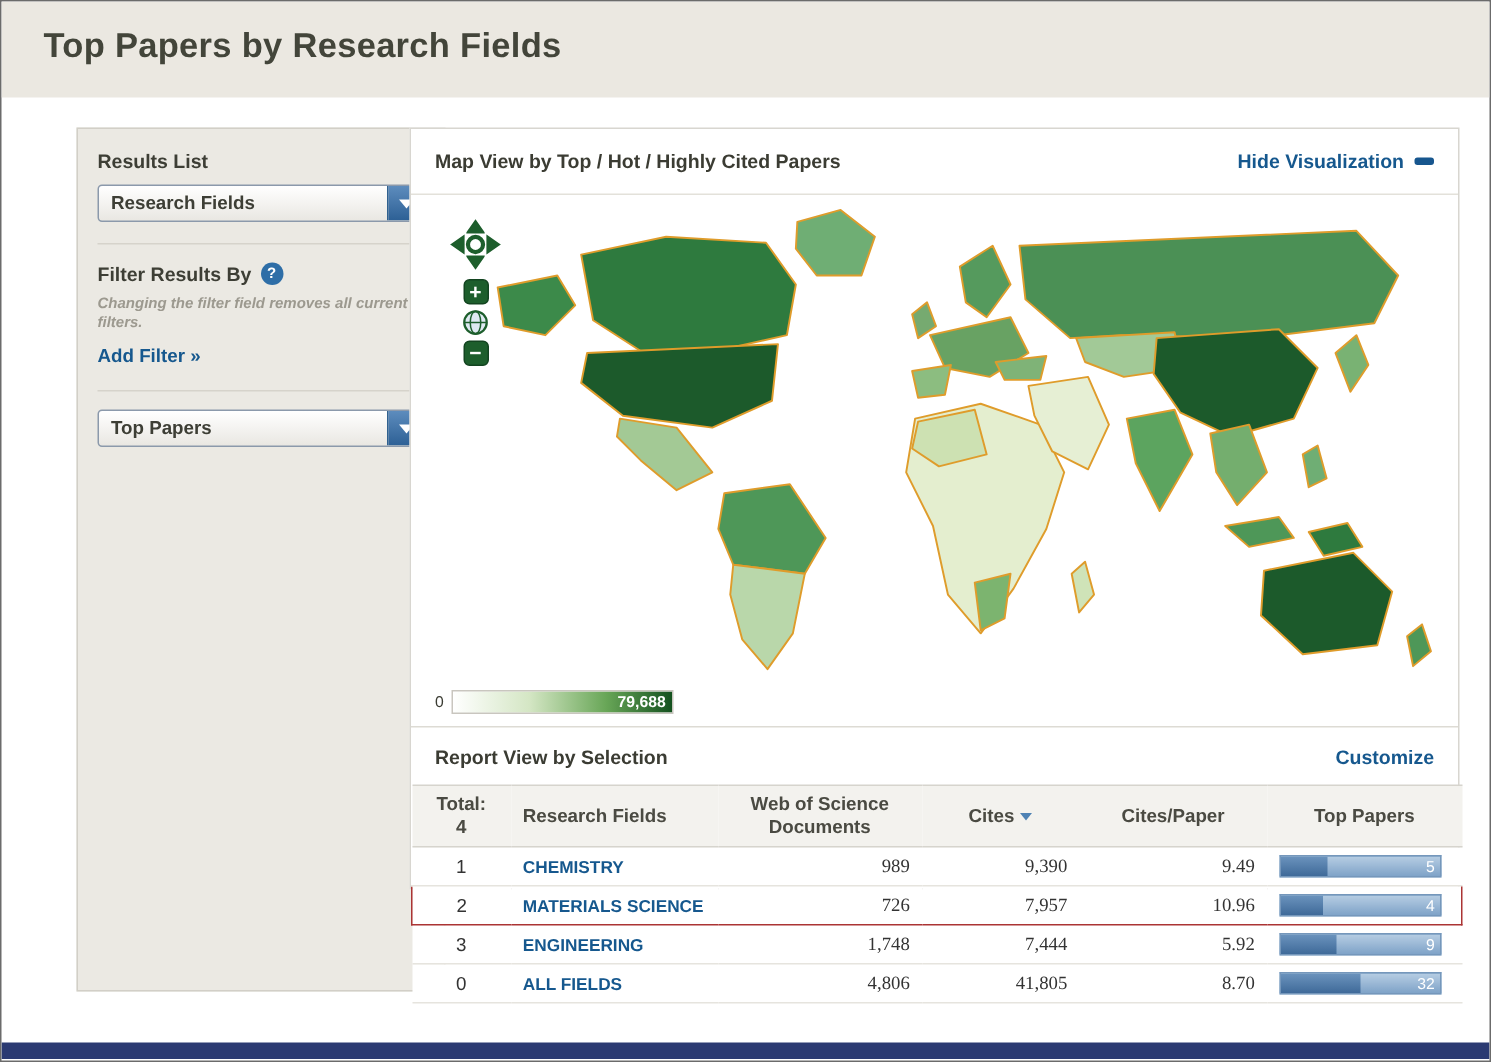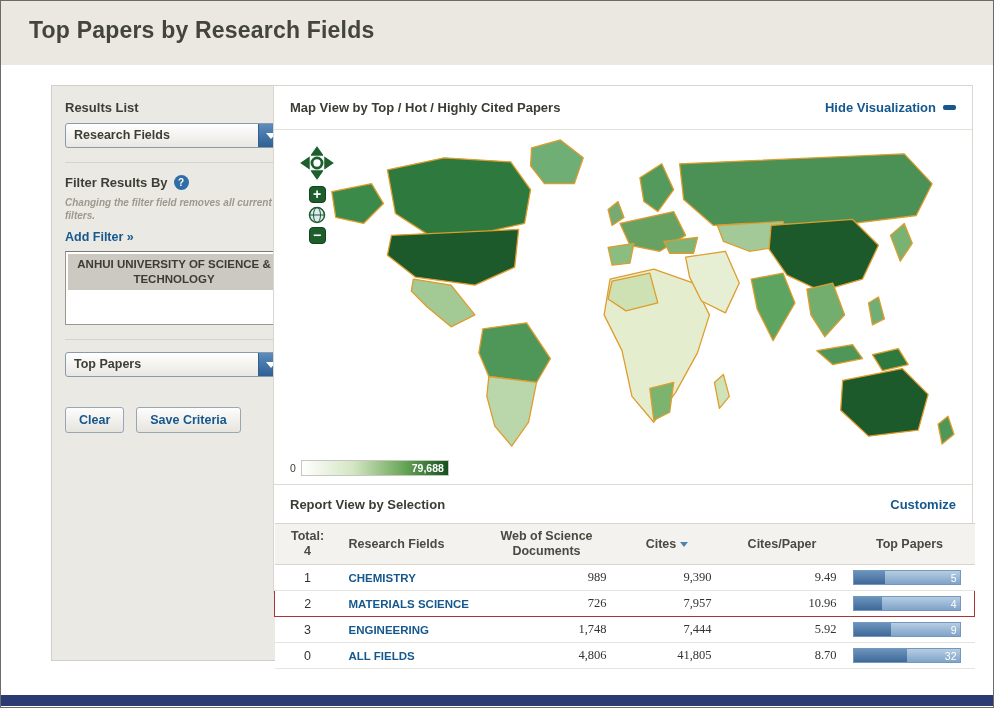--- a/index.html
+++ b/index.html
@@ -173,37 +173,30 @@
     </div>
 
     <div class="sb-divider"></div>
 
     <div class="sb-row">
       <span class="sb-label" style="margin-bottom:0;">Filter Results By</span>
       <span class="help-icon">?</span>
     </div>
     <div class="sb-note">Changing the filter field removes all current filters.</div>
     <a class="add-filter">Add Filter »</a>
-    <div class="listbox">
-        <div class="listbox-item">ANHUI UNIVERSITY OF SCIENCE &amp; TECHNOLOGY</div>
-      </div>
 
     <div class="sb-divider"></div>
 
     <div class="dropdown">
       <span class="dd-value">Top Papers</span>
       <span class="dd-btn">
           <span class="dd-chevron"></span>
         </span>
     </div>
 
-    <div class="sb-buttons">
-      <button class="sb-btn">Clear</button>
-      <button class="sb-btn">Save Criteria</button>
-    </div>
   </div>
 
   <div class="main">
 
     <div class="viz-header">
       <span class="section-title">Map View by Top / Hot / Highly Cited Papers</span>
       <span class="hide-viz">
         <span class="link">Hide Visualization</span>
         <span class="minus-glyph"></span>
       </span>

